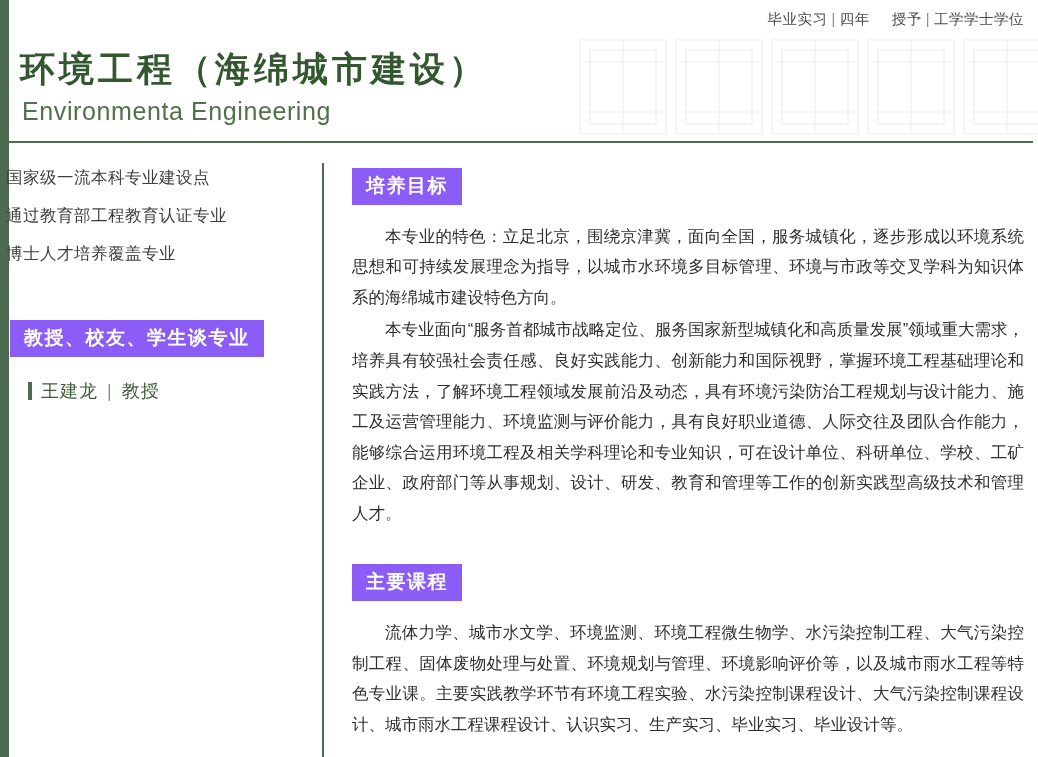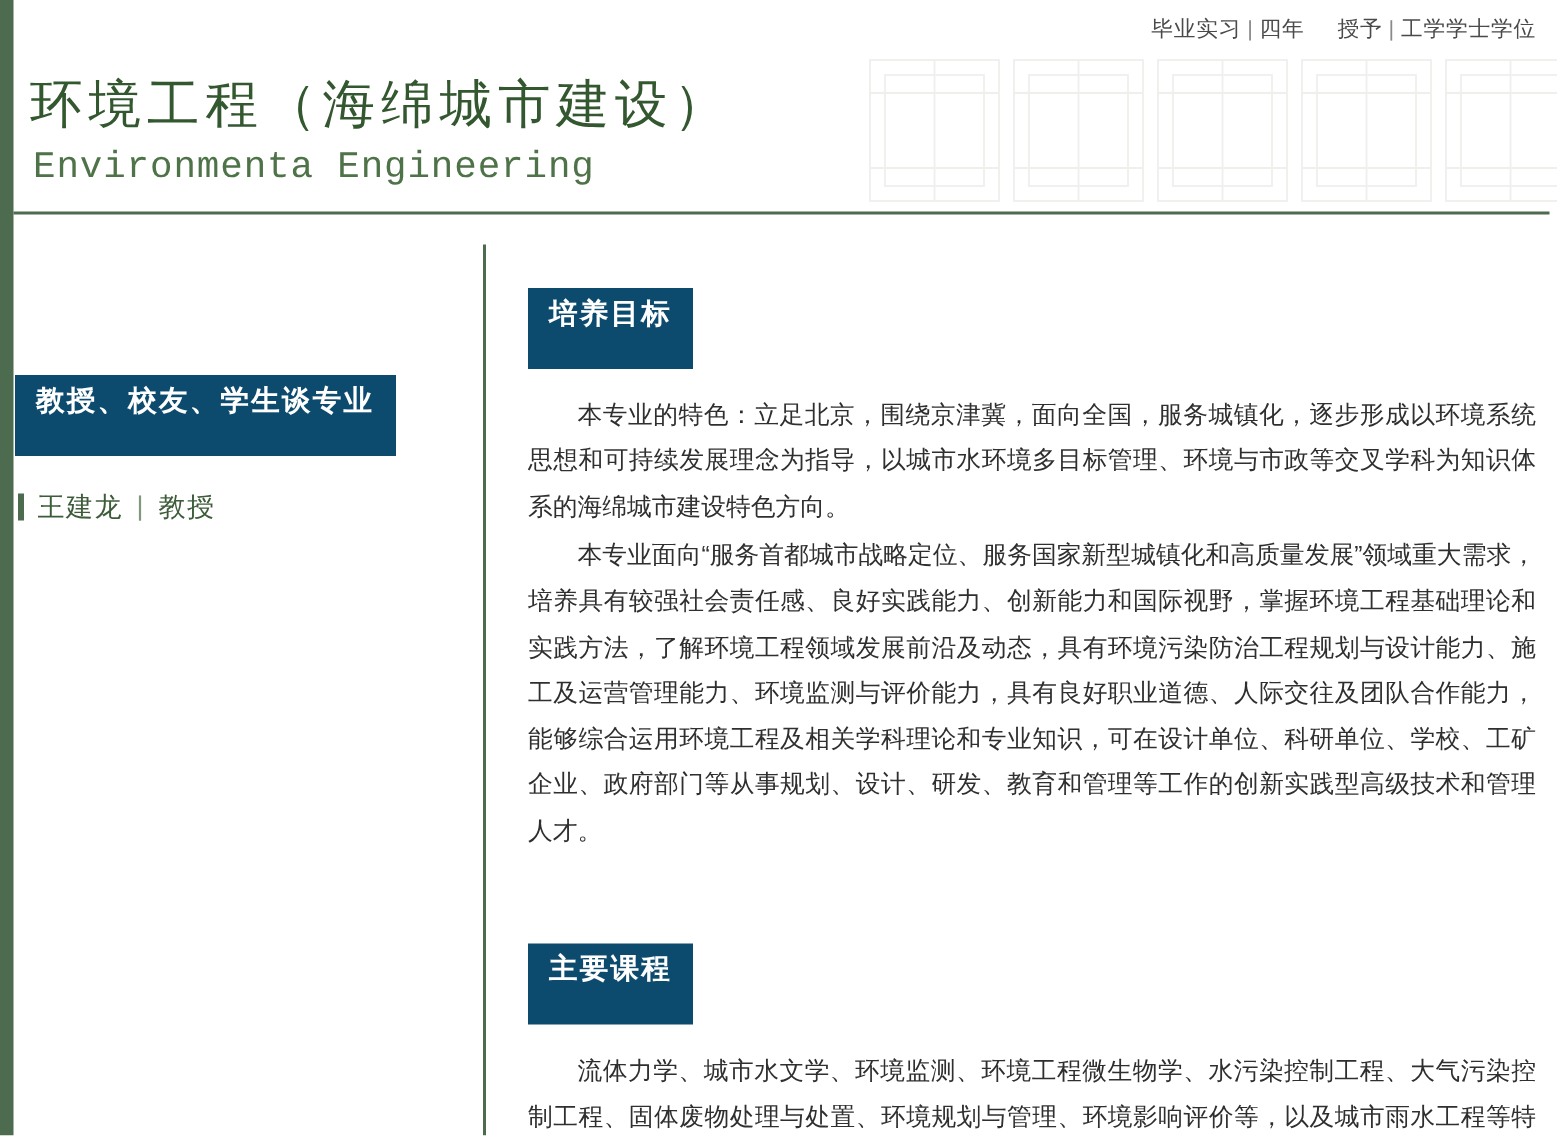--- a/index.html
+++ b/index.html
@@ -60,34 +60,34 @@
     top: 0;
     width: 470px;
     height: 110px;
     opacity: 0.55;
   }
   .title-cn {
     position: absolute;
     left: 11px;
     top: 14px;
     font-size: 35px;
-    font-weight: normal;
+    font-weight: bold;
     color: #33572f;
     letter-spacing: 4px;
     font-family: "DejaVu Sans", "Liberation Sans", sans-serif;
     white-space: nowrap;
   }
   .title-en {
     position: absolute;
     left: 13px;
     top: 65px;
     font-size: 25px;
     color: #4f7348;
     letter-spacing: 0.6px;
-    font-family: Liberation Mono, monospace;
+    font-family: Liberation Sans, sans-serif;
     white-space: nowrap;
   }
   .header-rule {
     position: absolute;
     left: 9px;
     top: 141px;
     width: 1024px;
     height: 2px;
     background: #4c6b4f;
   }
@@ -118,38 +118,37 @@
     font-size: 16.5px;
     color: #3e3e3e;
     line-height: 1.1;
     margin-bottom: 20px;
     letter-spacing: 0.5px;
     white-space: nowrap;
   }
 
   .green-tab {
     display: inline-block;
-    background: #0c4a6e;
+    background: #8b5cf6;
     color: #ffffff;
     font-size: 19px;
     font-weight: bold;
     letter-spacing: 1.5px;
-    padding: 8px 14px 26px 14px;
+    padding: 8px 14px 9px 14px;
     line-height: 1.05;
     white-space: nowrap;
-    margin-top: 24px;
   }
   .left-tab-wrap {
     margin-top: 58px;
     margin-left: 4px;
   }
 
   .person-line {
     margin-top: 22px;
-    margin-left: 6px;
+    margin-left: 22px;
     font-size: 18px;
     color: #3d5c3a;
     display: flex;
     align-items: center;
     letter-spacing: 1px;
   }
   .person-line .mark {
     display: inline-block;
     width: 4px;
     height: 18px;
@@ -224,20 +223,25 @@
     </g>
   </svg>
   <div class="title-cn">环境工程（海绵城市建设）</div>
   <div class="title-en">Environmenta Engineering</div>
 </div>
 <div class="header-rule"></div>
 
 <div class="v-divider"></div>
 
 <div class="left-col">
+  <ul class="badge-list">
+    <li>国家级一流本科专业建设点</li>
+    <li>通过教育部工程教育认证专业</li>
+    <li>博士人才培养覆盖专业</li>
+  </ul>
 
   <div class="left-tab-wrap">
     <span class="green-tab">教授、校友、学生谈专业</span>
   </div>
 
   <div class="person-line">
     <span class="mark"></span>
     <span>王建龙</span>
     <span class="pipe">|</span>
     <span>教授</span>

